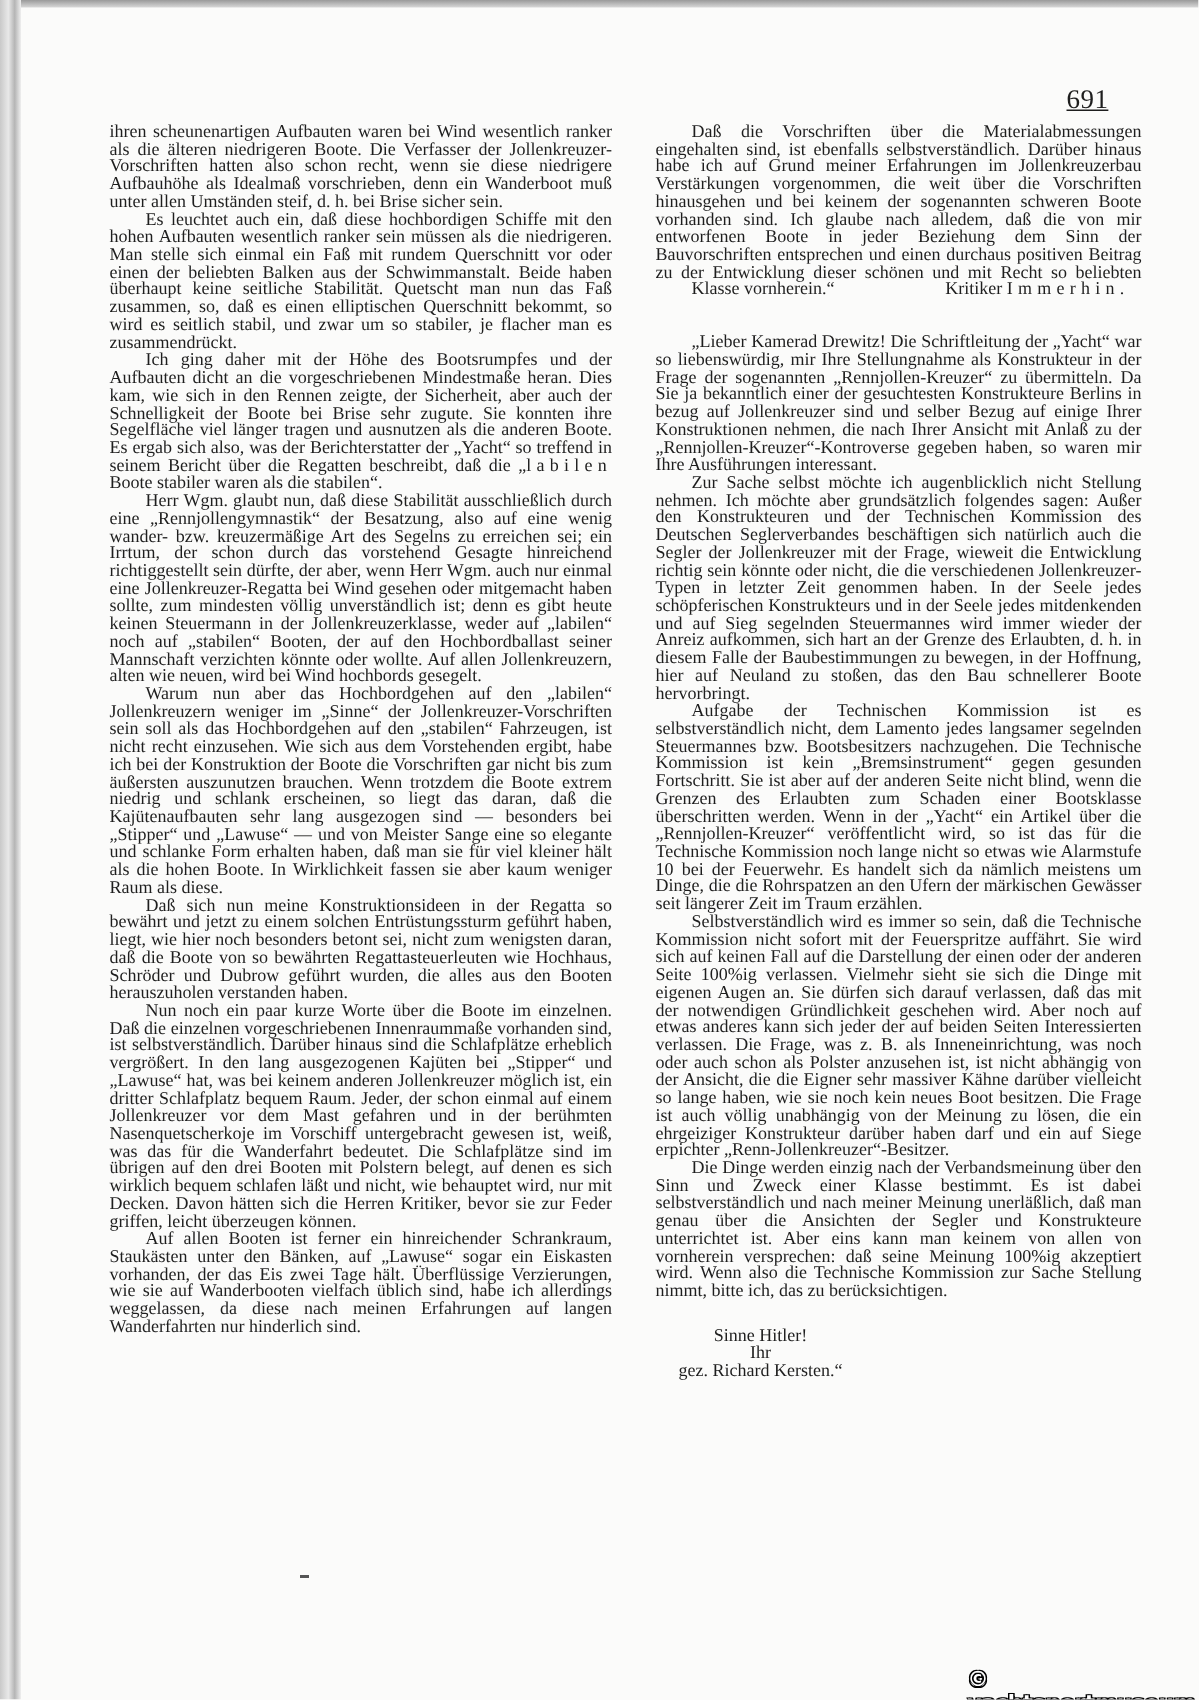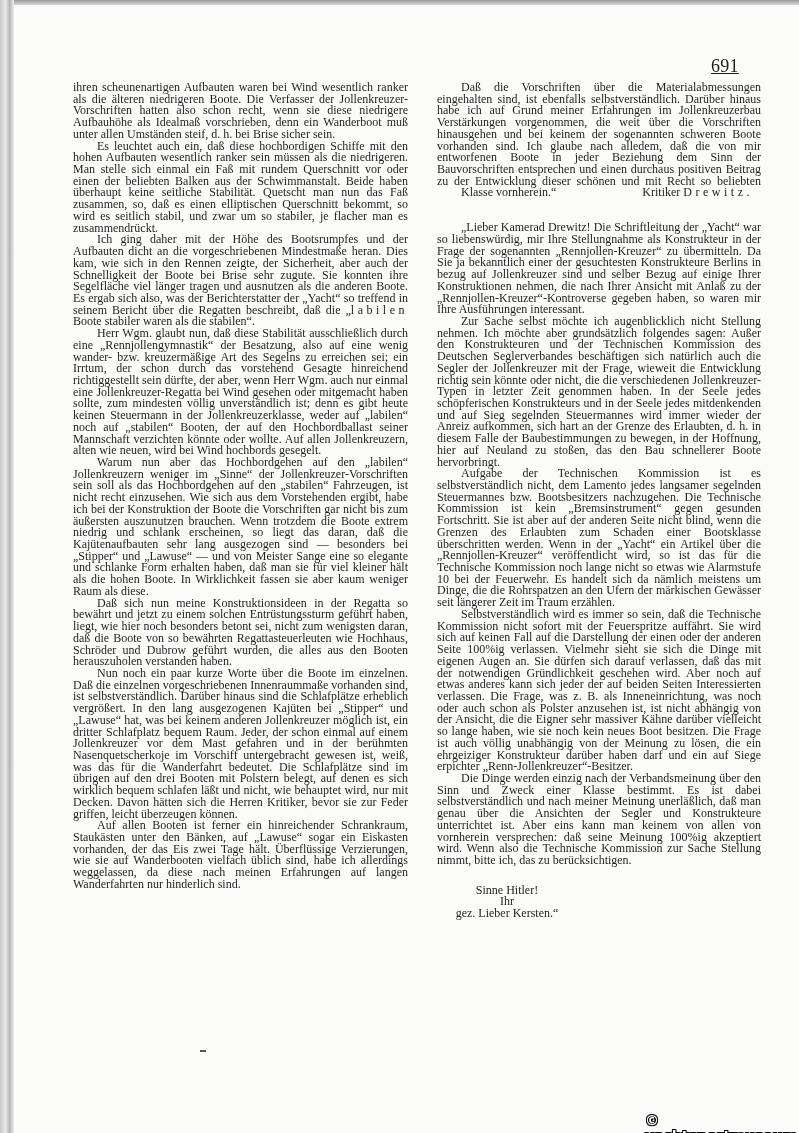--- a/index.html
+++ b/index.html
@@ -49,28 +49,28 @@
   <p>Nun noch ein paar kurze Worte über die Boote im einzelnen. Daß die einzelnen vorgeschriebenen Innenraummaße vorhanden sind, ist selbstverständlich. Darüber hinaus sind die Schlafplätze erheblich vergrößert. In den lang ausgezogenen Kajüten bei „Stipper“ und „Lawuse“ hat, was bei keinem anderen Jollenkreuzer möglich ist, ein dritter Schlafplatz bequem Raum. Jeder, der schon einmal auf einem Jollenkreuzer vor dem Mast gefahren und in der berühmten Nasenquetscherkoje im Vorschiff untergebracht gewesen ist, weiß, was das für die Wanderfahrt bedeutet. Die Schlafplätze sind im übrigen auf den drei Booten mit Polstern belegt, auf denen es sich wirklich bequem schlafen läßt und nicht, wie behauptet wird, nur mit Decken. Davon hätten sich die Herren Kritiker, bevor sie zur Feder griffen, leicht überzeugen können.</p>
   <p>Auf allen Booten ist ferner ein hinreichender Schrankraum, Staukästen unter den Bänken, auf „Lawuse“ sogar ein Eiskasten vorhanden, der das Eis zwei Tage hält. Überflüssige Verzierungen, wie sie auf Wanderbooten vielfach üblich sind, habe ich allerdings weggelassen, da diese nach meinen Erfahrungen auf langen Wanderfahrten nur hinderlich sind.</p>
 </div>
 
 <div class="divider-mark"></div>
 
 <div class="col col-right">
   <p style="text-align-last: justify;">Daß die Vorschriften über die Materialabmessungen eingehalten sind, ist ebenfalls selbstverständlich. Darüber hinaus habe ich auf Grund meiner Erfahrungen im Jollenkreuzerbau Verstärkungen vorgenommen, die weit über die Vorschriften hinausgehen und bei keinem der sogenannten schweren Boote vorhanden sind. Ich glaube nach alledem, daß die von mir entworfenen Boote in jeder Beziehung dem Sinn der Bauvorschriften entsprechen und einen durchaus positiven Beitrag zu der Entwicklung dieser schönen und mit Recht so beliebten</p>
   <p class="sig-line">
     <span>Klasse vornherein.“</span>
-    <span class="sig-name"><span>Kritiker</span> <span class="spaced">Drewitz.</span></span>
+    <span class="sig-name"><span>Kritiker</span> <span class="spaced">Immerhin.</span></span>
   </p>
   <div class="gap"></div>
   <p>„Lieber Kamerad Drewitz! Die Schriftleitung der „Yacht“ war so liebenswürdig, mir Ihre Stellungnahme als Konstrukteur in der Frage der sogenannten „Rennjollen-Kreuzer“ zu übermitteln. Da Sie ja bekanntlich einer der gesuchtesten Konstrukteure Berlins in bezug auf Jollenkreuzer sind und selber Bezug auf einige Ihrer Konstruktionen nehmen, die nach Ihrer Ansicht mit Anlaß zu der „Rennjollen-Kreuzer“-Kontroverse gegeben haben, so waren mir Ihre Ausführungen interessant.</p>
   <p>Zur Sache selbst möchte ich augenblicklich nicht Stellung nehmen. Ich möchte aber grundsätzlich folgendes sagen: Außer den Konstrukteuren und der Technischen Kommission des Deutschen Seglerverbandes beschäftigen sich natürlich auch die Segler der Jollenkreuzer mit der Frage, wieweit die Entwicklung richtig sein könnte oder nicht, die die verschiedenen Jollenkreuzer-Typen in letzter Zeit genommen haben. In der Seele jedes schöpferischen Konstrukteurs und in der Seele jedes mitdenkenden und auf Sieg segelnden Steuermannes wird immer wieder der Anreiz aufkommen, sich hart an der Grenze des Erlaubten, d. h. in diesem Falle der Baubestimmungen zu bewegen, in der Hoffnung, hier auf Neuland zu stoßen, das den Bau schnellerer Boote hervorbringt.</p>
   <p>Aufgabe der Technischen Kommission ist es selbstverständlich nicht, dem Lamento jedes langsamer segelnden Steuermannes bzw. Bootsbesitzers nachzugehen. Die Technische Kommission ist kein „Bremsinstrument“ gegen gesunden Fortschritt. Sie ist aber auf der anderen Seite nicht blind, wenn die Grenzen des Erlaubten zum Schaden einer Bootsklasse überschritten werden. Wenn in der „Yacht“ ein Artikel über die „Rennjollen-Kreuzer“ veröffentlicht wird, so ist das für die Technische Kommission noch lange nicht so etwas wie Alarmstufe 10 bei der Feuerwehr. Es handelt sich da nämlich meistens um Dinge, die die Rohrspatzen an den Ufern der märkischen Gewässer seit längerer Zeit im Traum erzählen.</p>
   <p>Selbstverständlich wird es immer so sein, daß die Technische Kommission nicht sofort mit der Feuerspritze auffährt. Sie wird sich auf keinen Fall auf die Darstellung der einen oder der anderen Seite 100%ig verlassen. Vielmehr sieht sie sich die Dinge mit eigenen Augen an. Sie dürfen sich darauf verlassen, daß das mit der notwendigen Gründlichkeit geschehen wird. Aber noch auf etwas anderes kann sich jeder der auf beiden Seiten Interessierten verlassen. Die Frage, was z. B. als Inneneinrichtung, was noch oder auch schon als Polster anzusehen ist, ist nicht abhängig von der Ansicht, die die Eigner sehr massiver Kähne darüber vielleicht so lange haben, wie sie noch kein neues Boot besitzen. Die Frage ist auch völlig unabhängig von der Meinung zu lösen, die ein ehrgeiziger Konstrukteur darüber haben darf und ein auf Siege erpichter „Renn-Jollenkreuzer“-Besitzer.</p>
   <p>Die Dinge werden einzig nach der Verbandsmeinung über den Sinn und Zweck einer Klasse bestimmt. Es ist dabei selbstverständlich und nach meiner Meinung unerläßlich, daß man genau über die Ansichten der Segler und Konstrukteure unterrichtet ist. Aber eins kann man keinem von allen von vornherein versprechen: daß seine Meinung 100%ig akzeptiert wird. Wenn also die Technische Kommission zur Sache Stellung nimmt, bitte ich, das zu berücksichtigen.</p>
   <div class="closing-block">
     <p class="closing">Sinne Hitler!</p>
     <p class="closing">Ihr</p>
-    <p class="closing">gez. Lieber Kersten.“</p>
+    <p class="closing">gez. Richard Kersten.“</p>
   </div>
 </div>
 
 <div class="watermark">© yachtsportmuseum.de</div>
 
 </body></html>

